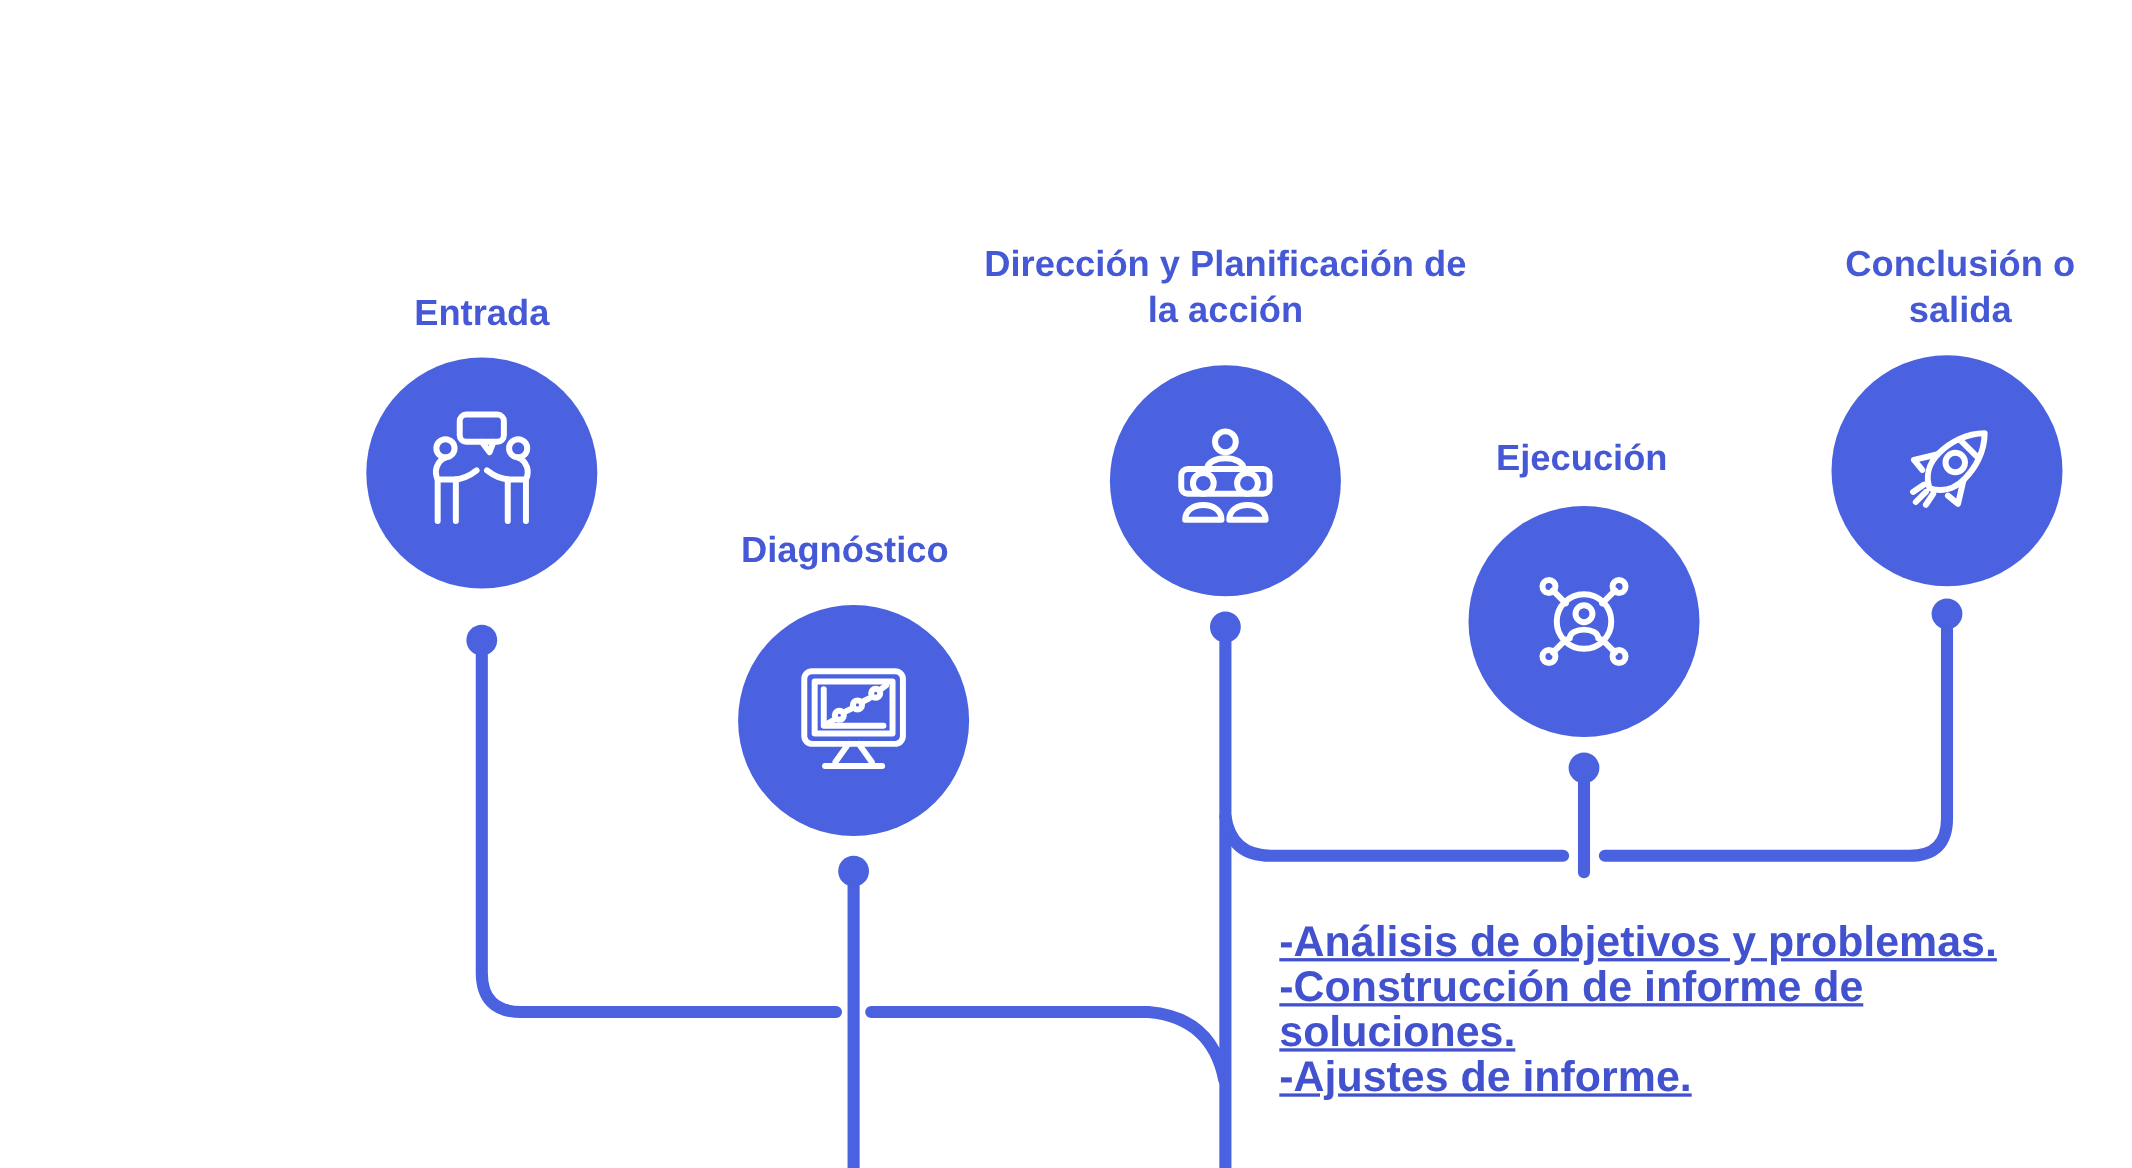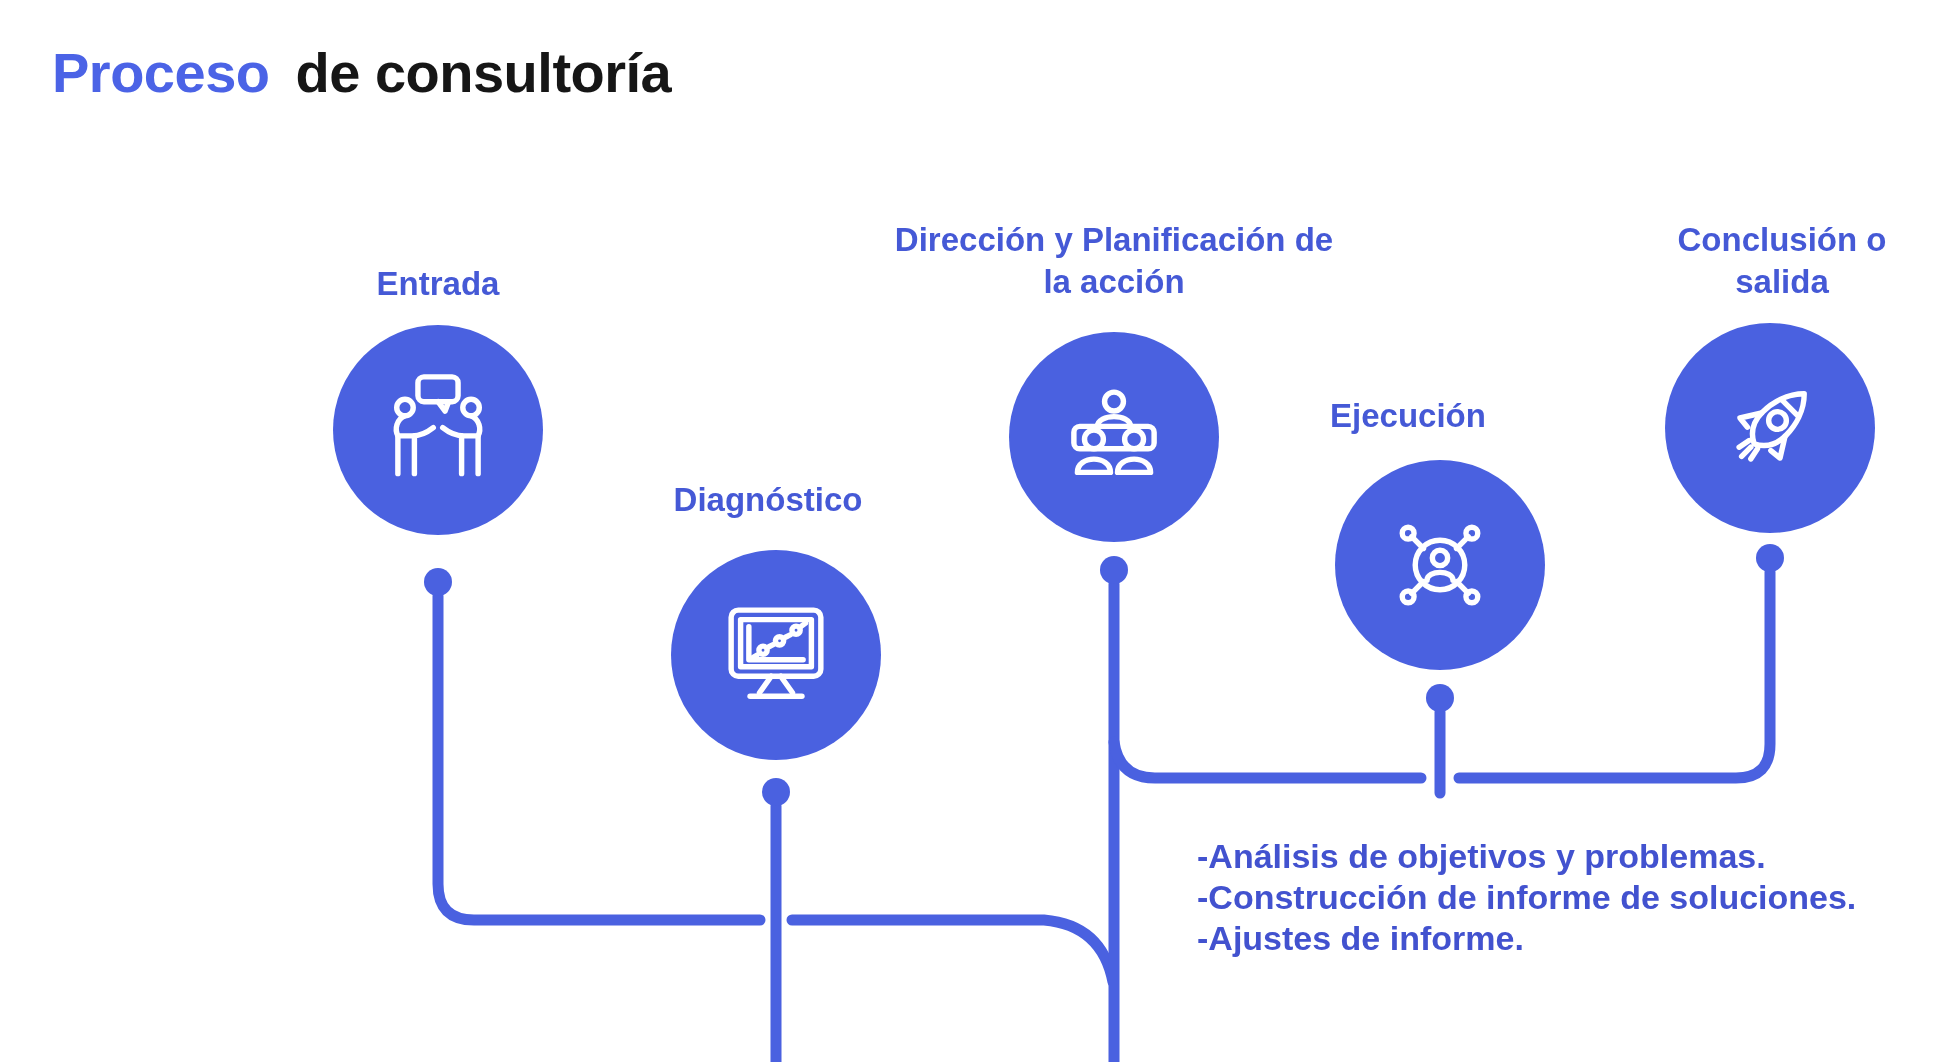--- a/index.html
+++ b/index.html
@@ -28,38 +28,35 @@
   .stage-circle svg *{stroke:var(--icon-stroke);stroke-width:4.6;fill:none;stroke-linecap:round;stroke-linejoin:round;}
   .stage-circle svg .fillacc{fill:var(--accent);}
   .stage-label{
     position:absolute;color:var(--label-blue);font-size:33px;font-weight:600;
     text-align:center;line-height:42px;transform:translateX(-50%);white-space:nowrap;
   }
   .stage-label.wrap{white-space:normal;}
   .s1{left:333px;top:325px;} .l1{left:438px;top:263px;}
   .s2{left:671px;top:550px;} .l2{left:768px;top:479px;}
   .s3{left:1009px;top:332px;} .l3{left:1114px;top:219px;width:470px;text-align:center;}
-  .s4{left:1335px;top:460px;} .l4{left:1408px;top:395px;}
+  .s4{left:1335px;top:460px;} .l4{left:1438px;top:395px;}
   .s5{left:1665px;top:323px;} .l5{left:1782px;top:219px;width:270px;}
   #connectors{position:absolute;left:0;top:0;width:1938px;height:1062px;pointer-events:none;}
   #connectors path{stroke:var(--accent);stroke-width:11;fill:none;stroke-linecap:round;}
   #connectors circle{fill:var(--accent);}
   .notes{
-    position:absolute;left:1197px;top:836px;width:700px;
-    color:var(--bullet-blue);font-size:34px;font-weight:600;line-height:41px;
+    position:absolute;left:1163px;top:836px;width:700px;
+    color:var(--bullet-blue);font-size:39px;font-weight:600;line-height:41px;text-decoration:underline;
   }
 </style>
 </head>
 <body>
 
 <div id="canvas">
 
-  <div class="title">
-    <span class="hl">Proceso</span><span class="rest">de consultoría</span>
-  </div>
 
   <svg id="connectors" viewBox="0 0 1938 1062">
     <path d="M 438 596 V 884 Q 438 920 474 920 H 760"></path>
     <path d="M 792 920 H 1044 Q 1102 925 1113 982"></path>
     <path d="M 776 806 V 1066"></path>
     <path d="M 1114 584 V 1066"></path>
     <path d="M 1114 742 Q 1119 778 1155 778 H 1421"></path>
     <path d="M 1459 778 H 1736 Q 1770 778 1770 744 V 572"></path>
     <path d="M 1440 712 V 793"></path>
     <circle cx="438" cy="582" r="14"></circle>

